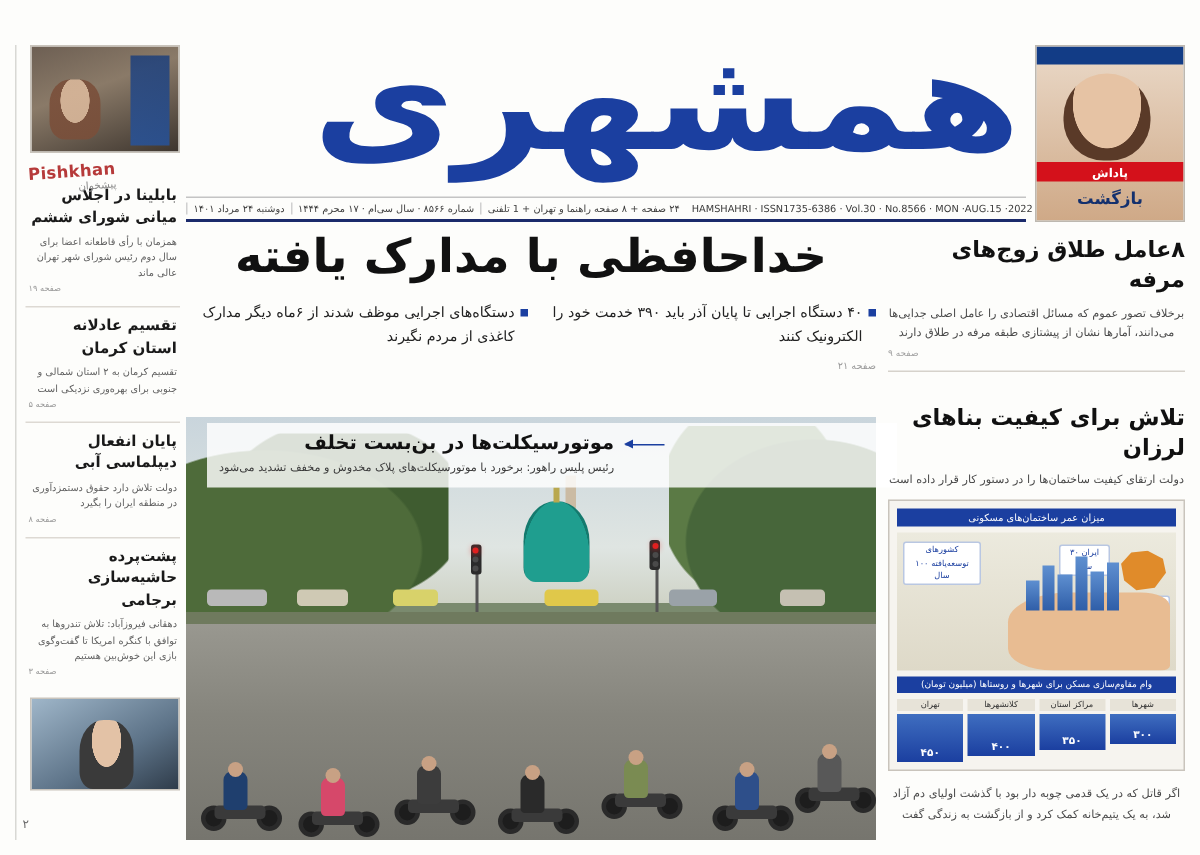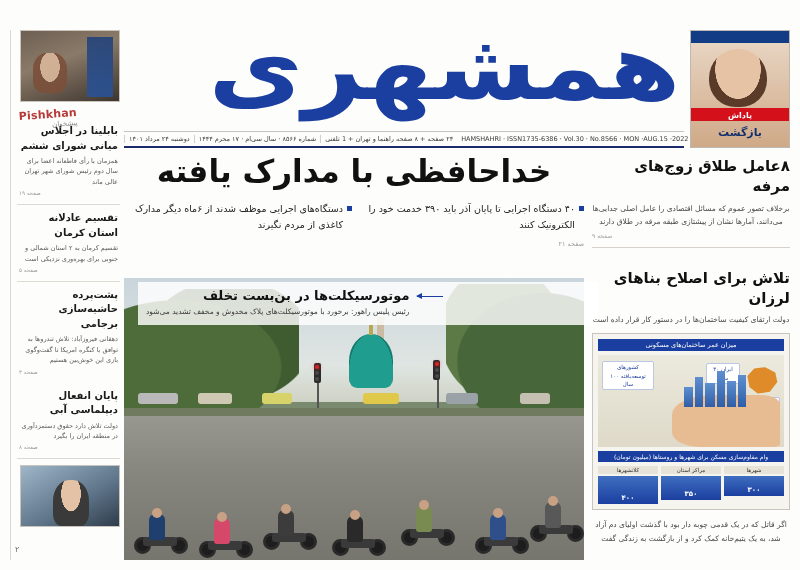--- a/index.html
+++ b/index.html
@@ -344,29 +344,29 @@
     <div class="rail-item" style="margin-top:16px;">
       <h4>بابلینا در اجلاس میانی شورای ششم</h4>
       <p>همزمان با رأی قاطعانه اعضا برای سال دوم رئیس شورای شهر تهران عالی ماند</p>
       <div class="pg">صفحه ۱۹</div>
     </div>
     <div class="rail-item">
       <h4>تقسیم عادلانه استان کرمان</h4>
       <p>تقسیم کرمان به ۲ استان شمالی و جنوبی برای بهره‌وری نزدیکی است</p>
       <div class="pg">صفحه ۵</div>
     </div>
+    <div class="rail-item">
+      <h4>پایان انفعال دیپلماسی آبی</h4>
+      <p>دولت تلاش دارد حقوق دستمزدآوری در منطقه ایران را بگیرد</p>
+      <div class="pg">صفحه ۸</div>
+    </div>
     <div class="rail-item" style="border-bottom:none;">
       <h4>پشت‌پرده حاشیه‌سازی برجامی</h4>
       <p>دهقانی فیروزآباد: تلاش تندروها به توافق با کنگره امریکا تا گفت‌وگوی بازی این خوش‌بین هستیم</p>
       <div class="pg">صفحه ۳</div>
-    </div>
-    <div class="rail-item">
-      <h4>پایان انفعال دیپلماسی آبی</h4>
-      <p>دولت تلاش دارد حقوق دستمزدآوری در منطقه ایران را بگیرد</p>
-      <div class="pg">صفحه ۸</div>
     </div>
     <div class="rail-portrait"></div>
     <div class="rail-pgnum">۲</div>
   </div>
 
   <div class="masthead">
     <div class="logo">همشهری</div>
     <div class="mast-strip">
       <span>دوشنبه ۲۴ مرداد ۱۴۰۱</span>
       <span>شماره ۸۵۶۶ · سال سی‌ام · ۱۷ محرم ۱۴۴۴</span>
@@ -485,21 +485,21 @@
 
   <div class="rightcol">
 
     <div class="rc-block">
       <h2>۸عامل طلاق زوج‌های مرفه</h2>
       <p>برخلاف تصور عموم که مسائل اقتصادی را عامل اصلی جدایی‌ها می‌دانند، آمارها نشان از پیشتازی طبقه مرفه در طلاق دارند</p>
       <div class="pg">صفحه ۹</div>
     </div>
 
     <div class="rc-block" style="border-bottom:none; padding-bottom:3px; margin-bottom:4px;">
-      <h2>تلاش برای اصلاح بناهای لرزان</h2>
+      <h2>تلاش برای کیفیت بناهای لرزان</h2>
       <p>دولت ارتقای کیفیت ساختمان‌ها را در دستور کار قرار داده است</p>
     </div>
 
     <div class="info">
       <div class="ihead">میزان عمر ساختمان‌های مسکونی</div>
       <div class="ibody">
         <div class="iranmap"></div>
         <div class="tag" style="left:4px; top:6px; width:52px;">کشورهای توسعه‌یافته ۱۰۰ سال</div>
         <div class="tag" style="right:44px; top:8px; width:34px;">ایران ۳۰ سال</div>
         <div class="tag" style="right:4px; top:42px; width:52px;">۳۱۰ هزار بنای ناپایدار و فرسوده در کشور احصا شد</div>
@@ -510,20 +510,24 @@
           <b style="left:11px;width:8px;  height:30px;"></b>
           <b style="left:21px;width:10px; height:24px;"></b>
           <b style="left:33px;width:8px;  height:36px;"></b>
           <b style="left:43px;width:9px;  height:26px;"></b>
           <b style="left:54px;width:8px;  height:32px;"></b>
         </div>
       </div>
       <div class="ibar-head">وام مقاوم‌سازی مسکن برای شهرها و روستاها (میلیون تومان)</div>
       <div class="bars">
         <div class="bar">
+          <div class="lbl">تهران</div>
+          <div class="col" style="height:32px;">۴۵۰</div>
+        </div>
+        <div class="bar">
           <div class="lbl">کلانشهرها</div>
           <div class="col" style="height:28px;">۴۰۰</div>
         </div>
         <div class="bar">
           <div class="lbl">مراکز استان</div>
           <div class="col" style="height:24px;">۳۵۰</div>
         </div>
         <div class="bar">
           <div class="lbl">شهرها</div>
           <div class="col" style="height:20px;">۳۰۰</div>

